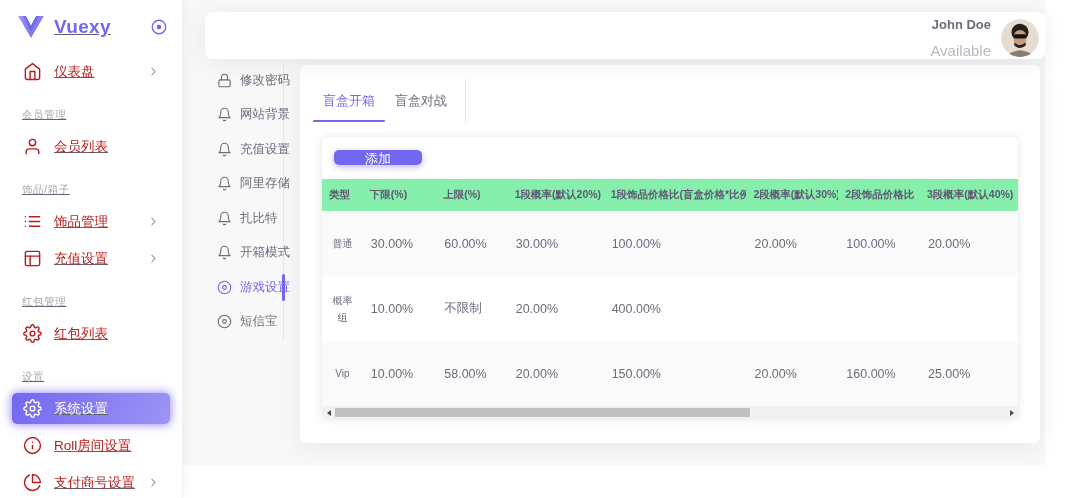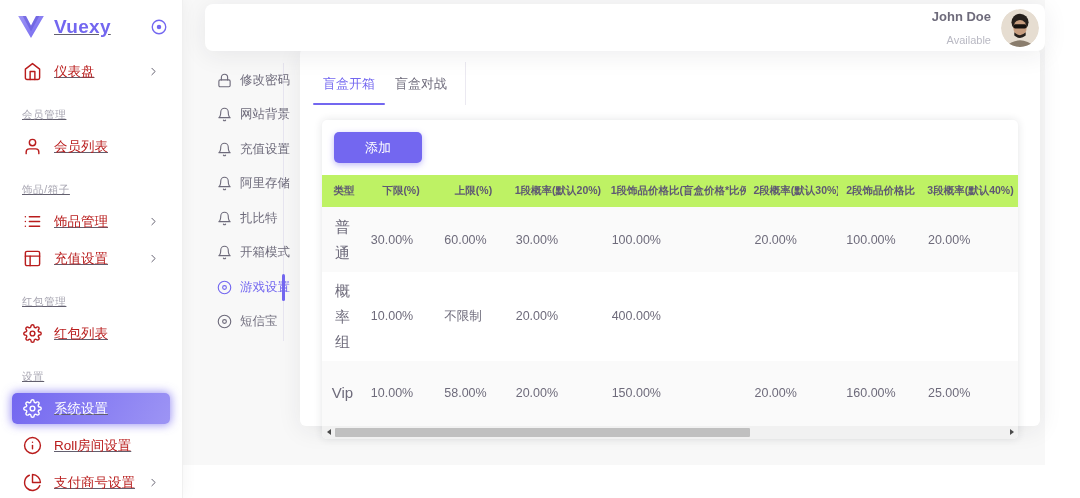--- a/index.html
+++ b/index.html
@@ -22,64 +22,64 @@
     padding:0 10px 0 11px; border-radius:5px; cursor:pointer; color:#b91c1c; font-size:13.5px; }
   .nav-item .nicon { width:19px; height:19px; margin-right:12px; flex:none; display:flex; }
   .nav-item .nlabel { flex:1; white-space:nowrap; }
   .nav-item .nchev { width:13px; height:13px; color:#625f6e; display:flex; }
   .nav-item.active { background:linear-gradient(118deg,#7367F0,rgba(115,103,240,.7));
     color:#fff; box-shadow:0 0 10px 1px rgba(115,103,240,.7); }
   svg.ic { width:100%; height:100%; fill:none; stroke:currentColor; stroke-width:1.8;
     stroke-linecap:round; stroke-linejoin:round; }
 
   
-  .topbar { position:absolute; left:205px; top:4px; width:840px; height:47px; background:#fff;
-    border-radius:8px; box-shadow:0 4px 24px rgba(34,41,47,.08); display:flex; align-items:center;
+  .topbar { position:absolute; left:205px; top:12px; width:840px; height:47px; background:#fff;
+    border-radius:8px; box-shadow:0 4px 24px rgba(34,41,47,.08); display:flex; align-items:flex-end;
     justify-content:flex-end; padding-right:6px; z-index:4; }
   .user-wrap { display:flex; align-items:center; cursor:pointer; }
   .user-meta { text-align:right; margin-right:10px; }
   .user-name { font-size:13px; font-weight:700; color:#6e6b7b; }
-  .user-status { font-size:11px; color:#b9b9c3; margin-top:10px; }
+  .user-status { font-size:15px; color:#b9b9c3; margin-top:10px; }
   .avatar { width:38px; height:38px; border-radius:50%; overflow:hidden; flex:none; }
 
   
   .sub-menu { position:absolute; left:200px; top:63px; width:84px; z-index:3;
     border-right:1px solid #e7e5f0; padding-bottom:2px; }
   .sub-item { position:relative; display:flex; align-items:center; height:34.5px;
     font-size:12.5px; color:#6e6b7b; cursor:pointer; white-space:nowrap; }
   .sub-item .sicon { width:15px; height:15px; margin:0 8px 0 17px; flex:none; display:flex; }
   .sub-item.active { color:#7367F0; }
   .sub-item.active::after { content:""; position:absolute; right:-2px; top:4px; width:3px;
     height:27px; background:#7367F0; border-radius:4px; }
 
   
-  .main-card { position:absolute; left:300px; top:48px; width:740px; height:378px; background:#fff;
+  .main-card { position:absolute; left:300px; top:65px; width:740px; height:378px; background:#fff;
     border-radius:6px; box-shadow:0 4px 24px rgba(34,41,47,.08); z-index:3; }
   .tabs { display:flex; align-items:stretch; padding:14px 0 0 13px; height:57px; }
   .tab { position:relative; display:flex; align-items:center; padding:0 10px; font-size:13px;
     color:#6e6b7b; cursor:pointer; }
   .tab.active { color:#7367F0; }
   .tab.active::after { content:""; position:absolute; left:0; right:0; bottom:0; height:2.5px;
     background:#7367F0; border-radius:2px; }
   .tab-divider { width:0; border-right:1px solid #ebe9f1; margin-left:8px; height:100%; }
 
   .inner-card { margin:15px 22px 0; width:696px; border-radius:5px;
     box-shadow:0 0 8px rgba(34,41,47,.12); overflow:hidden; background:#fff; }
   .btn-row { padding:12px; }
-  .btn-add { display:inline-block; min-width:88px; height:31px; background:#7367F0; color:#fff;
+  .btn-add { display:inline-block; min-width:88px; height:15px; background:#7367F0; color:#fff;
     border:none; border-radius:5px; font-size:13px; font-family:inherit; cursor:pointer;
     box-shadow:0 2px 6px rgba(115,103,240,.45); padding:0 22px; }
 
   table.grid { width:100%; border-collapse:collapse; table-layout:fixed; }
-  .grid th { background:#bef264; color:#5e5873; font-size:10.5px; font-weight:700; text-align:center;
+  .grid th { background:#86efac; color:#5e5873; font-size:10.5px; font-weight:700; text-align:left;
     padding:9px 4px 9px 7px; white-space:nowrap; overflow:hidden; }
   .grid td { font-size:12.5px; color:#6e6b7b; padding:6px 4px 6px 8px; height:65px;
     vertical-align:middle; overflow:hidden; }
   .grid tr.alt td { background:#fafafa; }
-  .grid td.type-cell { font-size:15px; text-align:center; line-height:1.7; word-break:break-all;
+  .grid td.type-cell { font-size:10px; text-align:center; line-height:1.7; word-break:break-all;
     padding:6px 7px; }
 
   .h-scroll { height:13px; background:#f1f1f1; display:flex; align-items:center; }
   .h-arrow { width:13px; height:13px; display:flex; align-items:center; justify-content:center;
     cursor:pointer; flex:none; }
   .tri-l { width:0; height:0; border-top:3.5px solid transparent; border-bottom:3.5px solid transparent;
     border-right:4.5px solid #4a4a4a; }
   .tri-r { width:0; height:0; border-top:3.5px solid transparent; border-bottom:3.5px solid transparent;
     border-left:4.5px solid #4a4a4a; }
   .h-track { flex:1; position:relative; height:9px; }

